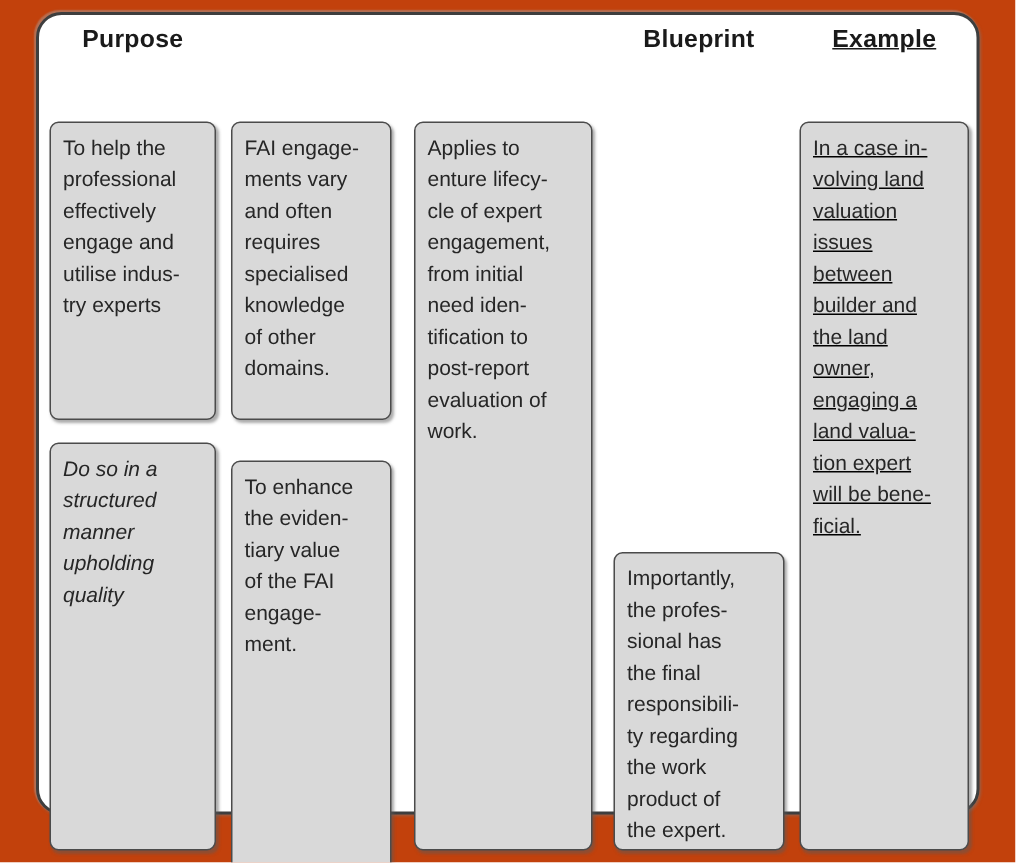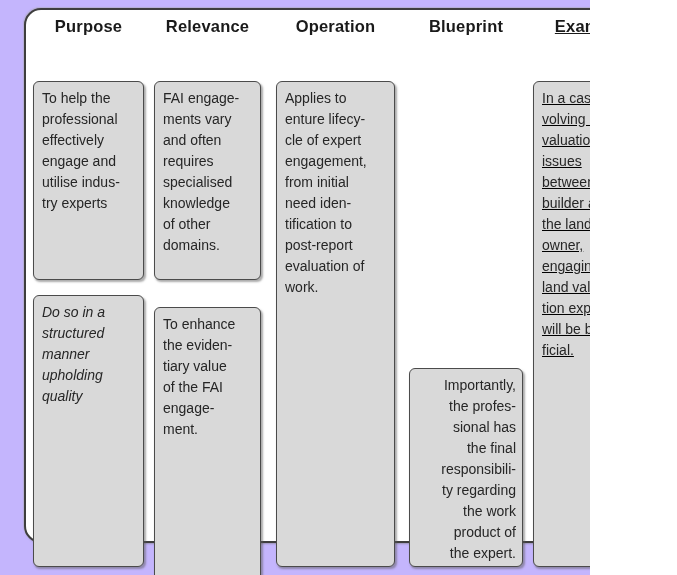--- a/index.html
+++ b/index.html
@@ -3,23 +3,23 @@
 <meta charset="utf-8">
 <style>
   html, body {
     margin: 0;
     padding: 0;
     background: #ffffff;
     font-family: "Liberation Sans", "DejaVu Sans", sans-serif;
   }
   #stage {
     position: relative;
-    width: 590px;
+    width: 677px;
     height: 575px;
-    background: #c4b5fd;
+    background: #c2410c;
     overflow: hidden;
   }
   .outer-frame {
     position: absolute;
     left: 24px;
     top: 8px;
     width: 629px;
     height: 535px;
     background: #ffffff;
     border: 2px solid #3e3e3e;
@@ -60,31 +60,29 @@
   .c2 { left: 154px; width: 107px; }
   .c3 { left: 276px; width: 119px; }
   .c4 { left: 409px; width: 114px; }
   .c5 { left: 533px; width: 113px; text-decoration: underline; }
   
   .y-row1-short { top: 45px;  height: 199px; }
   .y-row1-tall  { top: 45px;  height: 486px; }
   .y-row1-mid   { top: 45px;  height: 277px; }
   .b-c1-2 { top: 259px; height: 272px; font-style: italic; }
   .b-c2-2 { top: 271px; height: 278px; }
-  .b-c4-2 { top: 332px; height: 199px; text-align: right; }
+  .b-c4-2 { top: 332px; height: 199px; }
 </style>
 </head>
 <body>
 
 <div id="stage">
   <div class="outer-frame"></div>
 
   <div class="col-header c1">Purpose</div>
-  <div class="col-header c2">Relevance</div>
-  <div class="col-header c3">Operation</div>
   <div class="col-header c4">Blueprint</div>
   <div class="col-header c5">Example</div>
 
   <div class="text-box c1 y-row1-short">
     <div class="box-text">To help the
 professional
 effectively
 engage and
 utilise indus-
 try experts</div>

